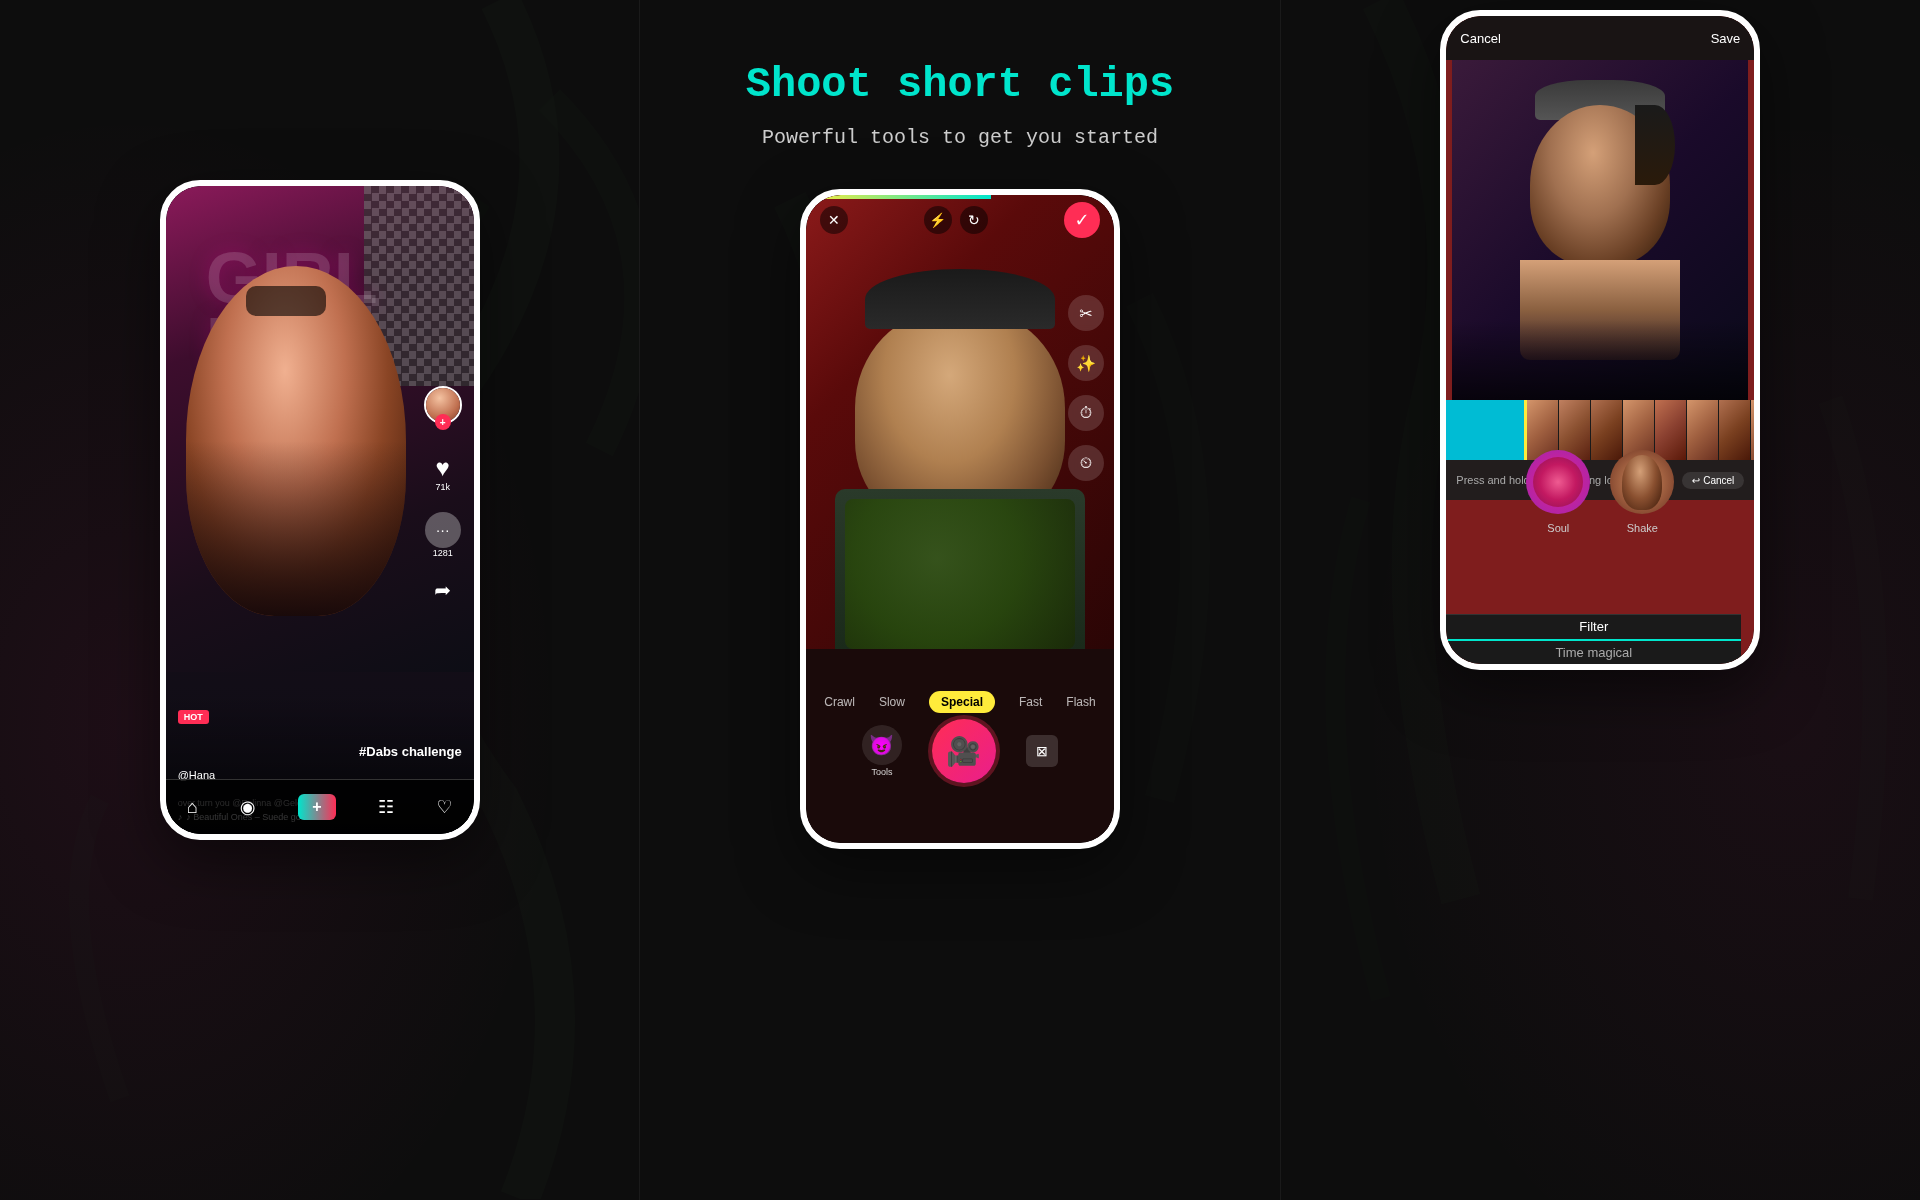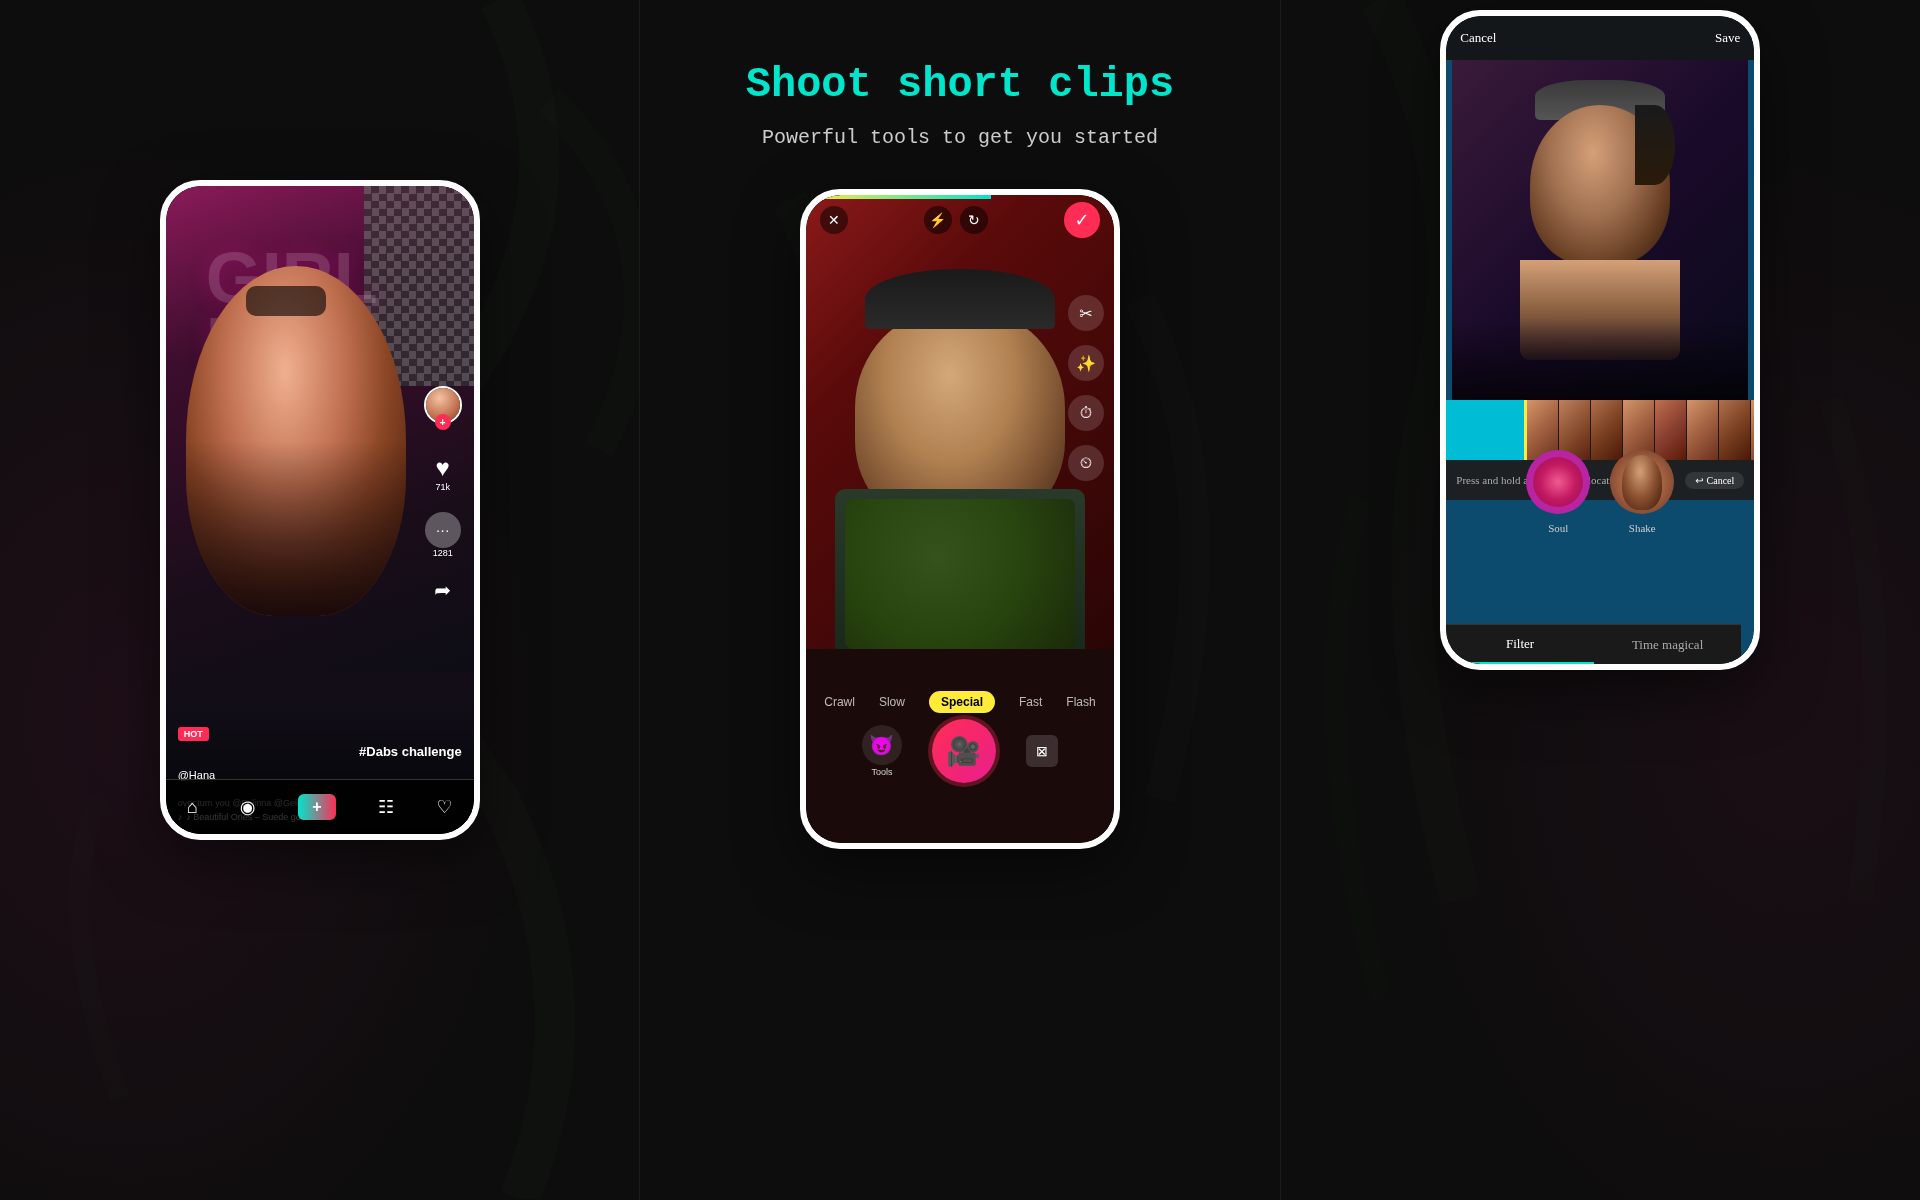--- a/index.html
+++ b/index.html
@@ -192,21 +192,21 @@
     }
 
     .hot-badge {
       display: inline-block;
       background: #ff2d55;
       color: #fff;
       font-size: 9px;
       font-weight: bold;
       padding: 2px 6px;
       border-radius: 3px;
-      margin-bottom: 3px;
+      margin-bottom: 20px;
     }
 
     .challenge-text {
       color: #fff;
       font-size: 13px;
       font-weight: bold;
       margin-bottom: 10px;
       text-align: right;
     }
 
@@ -430,22 +430,21 @@
       color: #fff;
       font-size: 9px;
       opacity: 0.8;
     }
 
     
     .effects-screen {
       width: 100%;
       height: 100%;
       position: relative;
-      background: #0c4a6e;
-      font-family: Liberation Serif, serif;
+      background: #7f1d1d;
     }
 
     
     .effects-top {
       position: absolute;
       top: 0; left: 0; right: 0;
       height: 44px;
       background: rgba(20,20,20,0.95);
       display: flex;
       align-items: center;
@@ -593,24 +592,25 @@
       color: #ccc;
       font-size: 11px;
       text-align: center;
     }
 
     
     .bottom-tabs {
       position: absolute;
       bottom: 0;
       left: 0; right: 13px;
-      height: 40px;
+      height: 50px;
       background: #1a1a1a;
       display: flex;
       border-top: 1px solid #333;
+      flex-direction: column;
     }
 
     .tab-item {
       flex: 1;
       display: flex;
       align-items: center;
       justify-content: center;
       color: #aaa;
       font-size: 13px;
       font-weight: 500;

